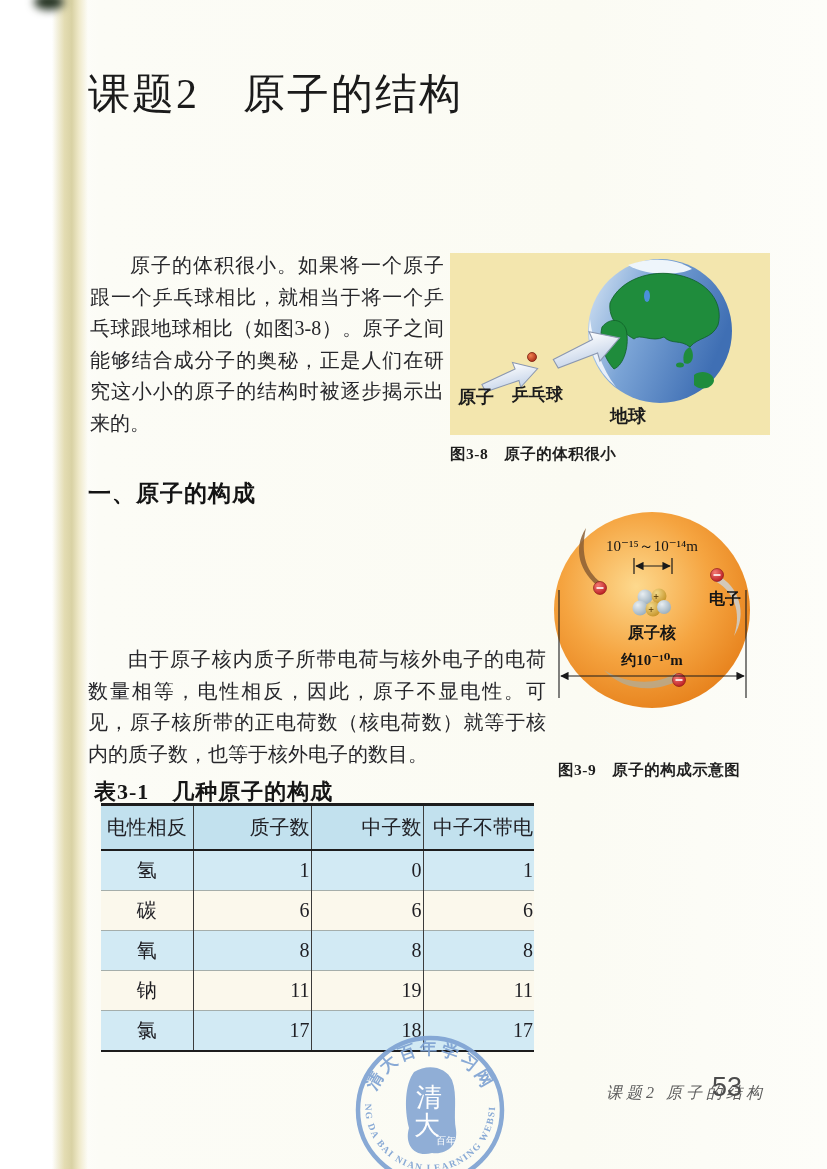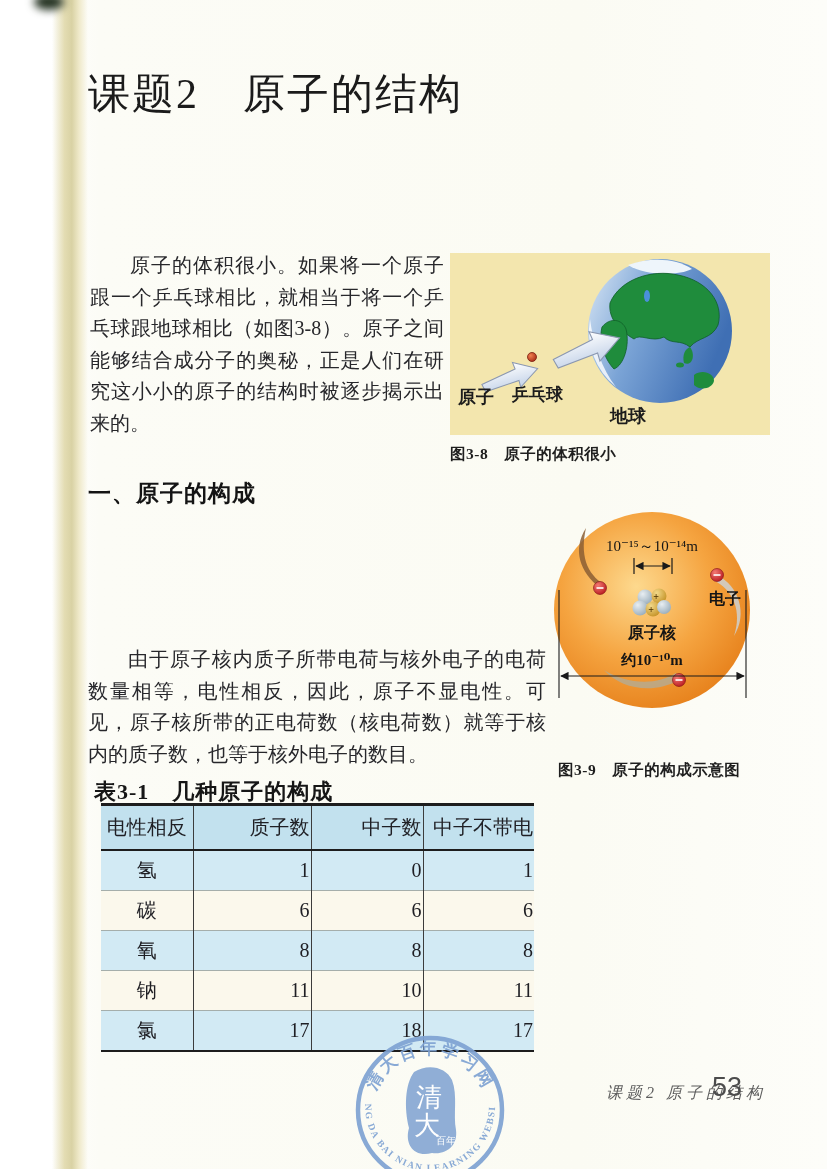--- a/index.html
+++ b/index.html
@@ -231,21 +231,21 @@
       </tr>
       <tr class="row-blue">
         <td>氧</td>
         <td>8</td>
         <td>8</td>
         <td>8</td>
       </tr>
       <tr class="row-plain">
         <td>钠</td>
         <td>11</td>
-        <td>10</td>
+        <td>19</td>
         <td>11</td>
       </tr>
       <tr class="row-blue">
         <td>氯</td>
         <td>17</td>
         <td>18</td>
         <td>17</td>
       </tr>
     </tbody>
   </table>

